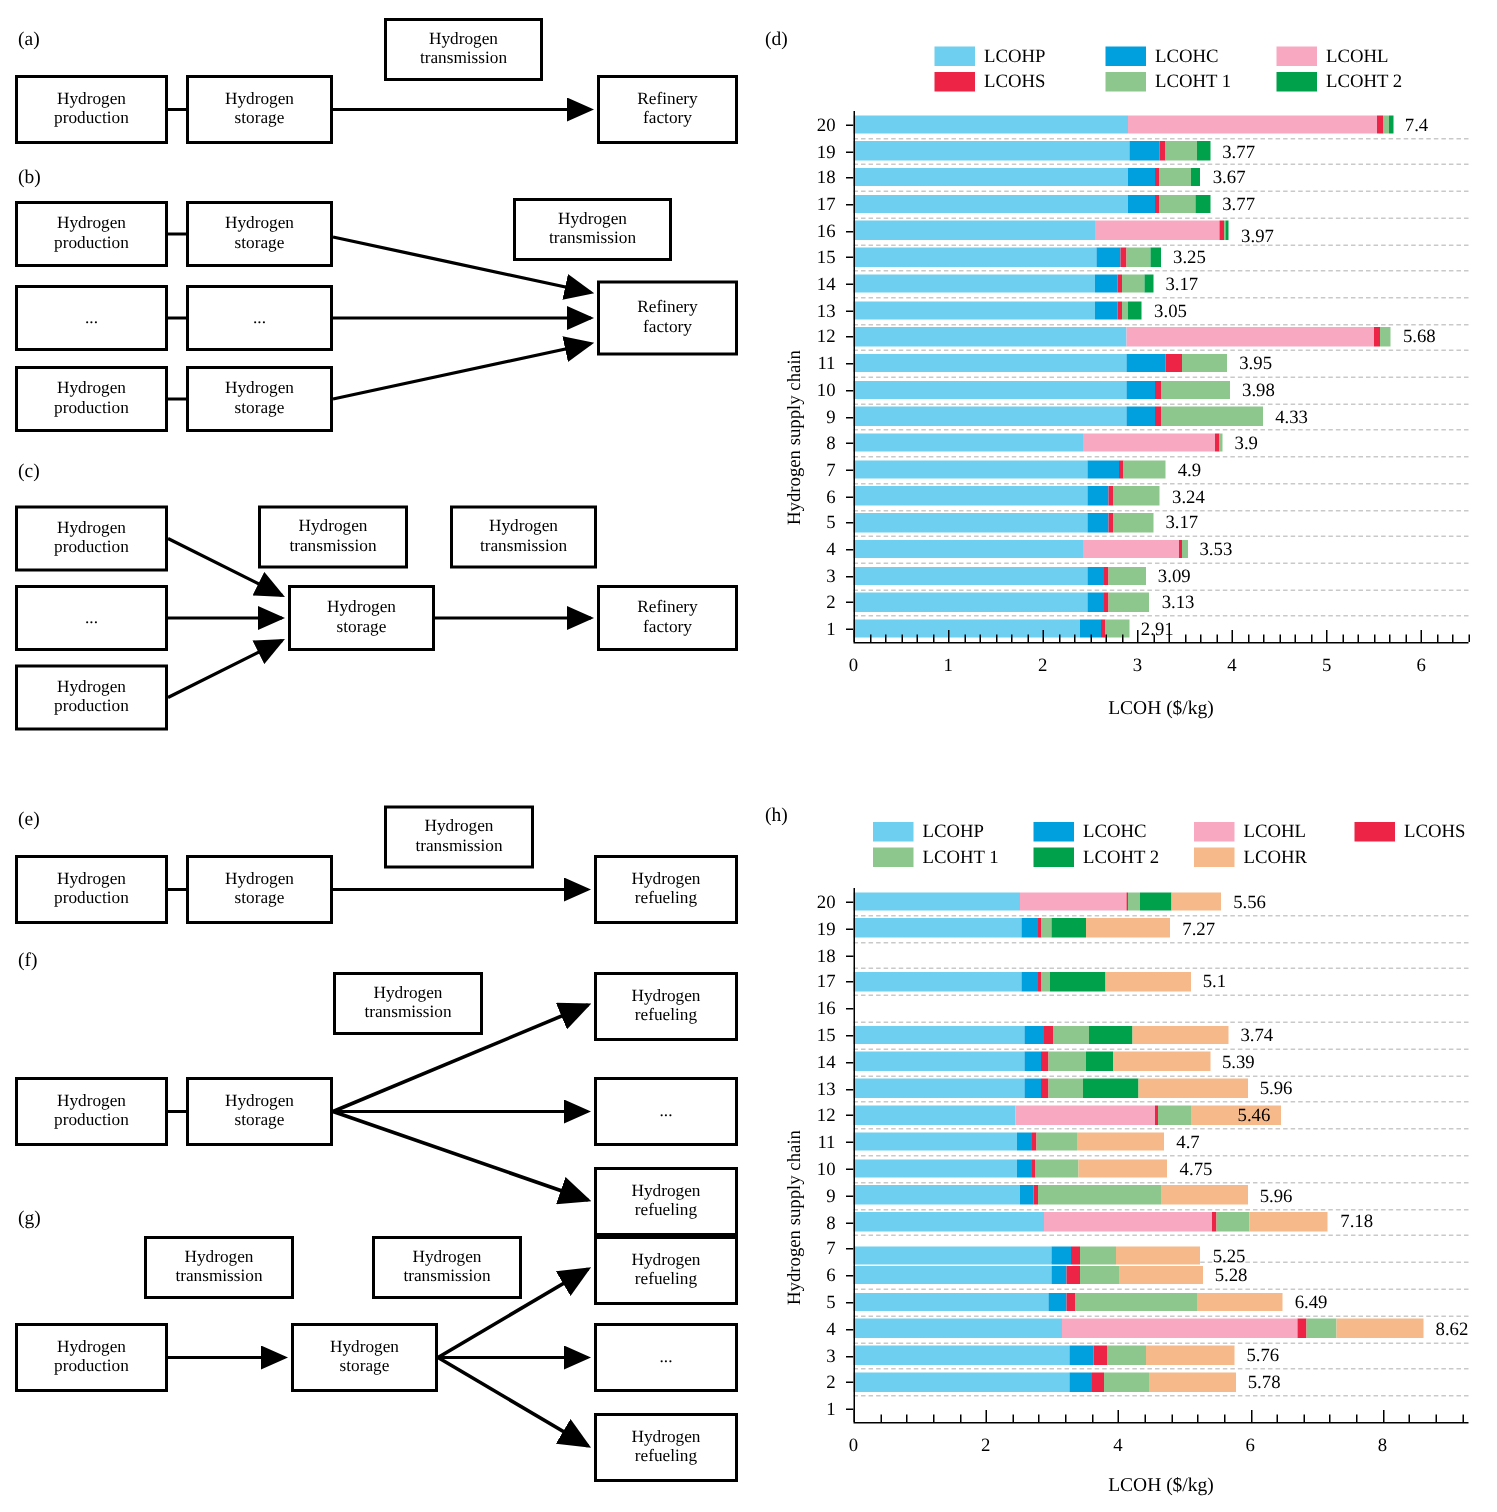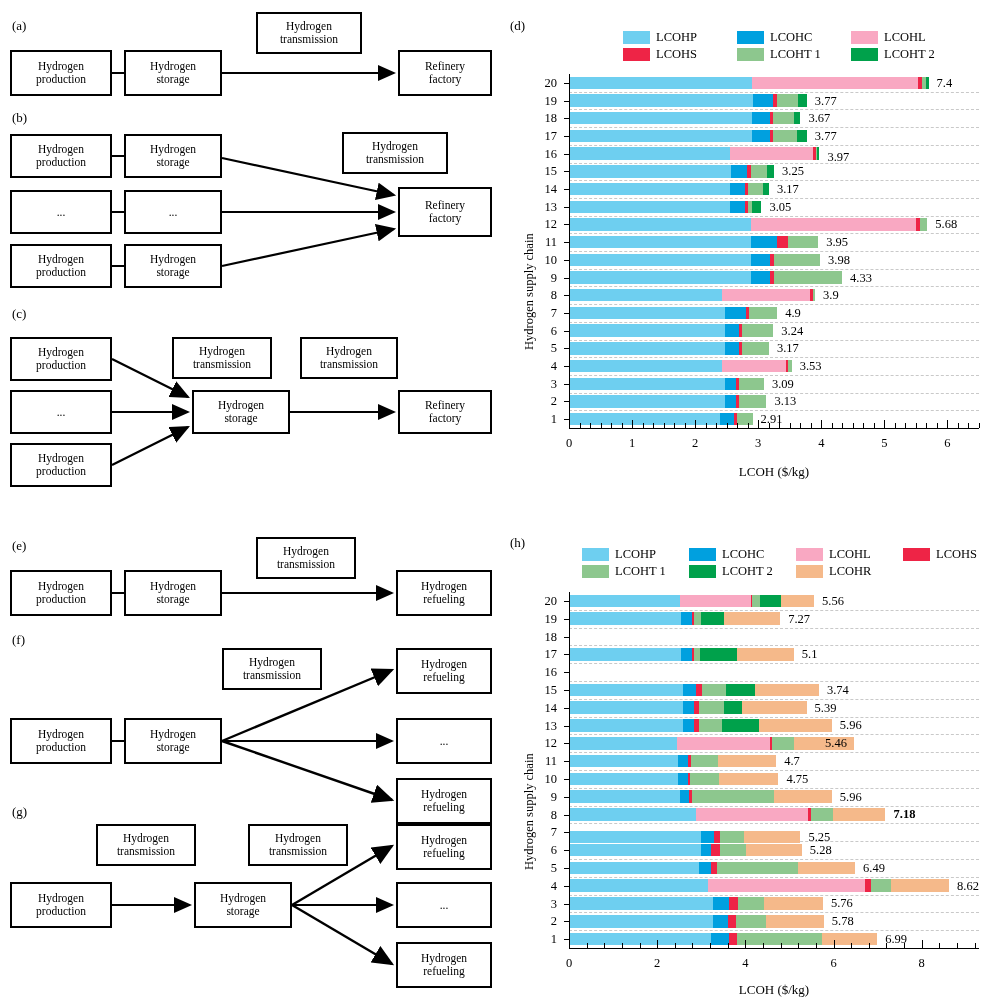--- a/index.html
+++ b/index.html
@@ -812,30 +812,20 @@
       <div class="gridline" style="top: 213.6px;"></div>
       <div class="gridline" style="top: 231.4px;"></div>
       <div class="gridline" style="top: 249.2px;"></div>
       <div class="gridline" style="top: 267px;"></div>
       <div class="gridline" style="top: 284.8px;"></div>
       <div class="gridline" style="top: 302.6px;"></div>
       <div class="gridline" style="top: 320.4px;"></div>
       <div class="gridline" style="top: 338.2px;"></div>
       <div class="ytick-label" style="right: 422px; top: 341.1px; width: 26px;">1</div>
       <div class="ytick-mark" style="left: -5px; width: 5px; top: 347.1px;"></div>
-      <div class="row" style="top: 338.2px; height: 17.8px;">
-        <div class="bar" style="top: 2.67px; height: 12.46px;">
-          <div class="seg" style="width: 141.516px; background: rgb(110, 207, 240);"></div>
-          <div class="seg" style="width: 18.5161px; background: rgb(0, 160, 223);"></div>
-          <div class="seg" style="width: 7.49462px; background: rgb(238, 36, 70);"></div>
-          <div class="seg" style="width: 85.086px; background: rgb(141, 199, 142);"></div>
-          <div class="seg" style="width: 55.5484px; background: rgb(245, 185, 138);"></div>
-        </div>
-        <div class="bar-label" style="left: 316.161px; top: 2.9px;">6.99</div>
-      </div>
       <div class="ytick-label" style="right: 422px; top: 323.3px; width: 26px;">2</div>
       <div class="ytick-mark" style="left: -5px; width: 5px; top: 329.3px;"></div>
       <div class="row" style="top: 320.4px; height: 17.8px;">
         <div class="bar" style="top: 2.67px; height: 12.46px;">
           <div class="seg" style="width: 144.161px; background: rgb(110, 207, 240);"></div>
           <div class="seg" style="width: 14.5484px; background: rgb(0, 160, 223);"></div>
           <div class="seg" style="width: 8.37634px; background: rgb(238, 36, 70);"></div>
           <div class="seg" style="width: 30.4194px; background: rgb(141, 199, 142);"></div>
           <div class="seg" style="width: 57.3118px; background: rgb(245, 185, 138);"></div>
         </div>
@@ -904,21 +894,21 @@
       <div class="ytick-label" style="right: 422px; top: 216.5px; width: 26px;">8</div>
       <div class="ytick-mark" style="left: -5px; width: 5px; top: 222.5px;"></div>
       <div class="row" style="top: 213.6px; height: 17.8px;">
         <div class="bar" style="top: 2.67px; height: 12.46px;">
           <div class="seg" style="width: 126.968px; background: rgb(110, 207, 240);"></div>
           <div class="seg" style="width: 112.419px; background: rgb(249, 168, 194);"></div>
           <div class="seg" style="width: 3.08602px; background: rgb(238, 36, 70);"></div>
           <div class="seg" style="width: 22.043px; background: rgb(141, 199, 142);"></div>
           <div class="seg" style="width: 52.0215px; background: rgb(245, 185, 138);"></div>
         </div>
-        <div class="bar-label" style="left: 324.538px; top: 2.9px; font-weight: bold;">7.18</div>
+        <div class="bar-label" style="left: 324.538px; top: 2.9px;">7.18</div>
       </div>
       <div class="ytick-label" style="right: 422px; top: 198.7px; width: 26px;">9</div>
       <div class="ytick-mark" style="left: -5px; width: 5px; top: 204.7px;"></div>
       <div class="row" style="top: 195.8px; height: 17.8px;">
         <div class="bar" style="top: 2.67px; height: 12.46px;">
           <div class="seg" style="width: 110.656px; background: rgb(110, 207, 240);"></div>
           <div class="seg" style="width: 9.25806px; background: rgb(0, 160, 223);"></div>
           <div class="seg" style="width: 2.64516px; background: rgb(238, 36, 70);"></div>
           <div class="seg" style="width: 82px; background: rgb(141, 199, 142);"></div>
           <div class="seg" style="width: 58.1935px; background: rgb(245, 185, 138);"></div>

